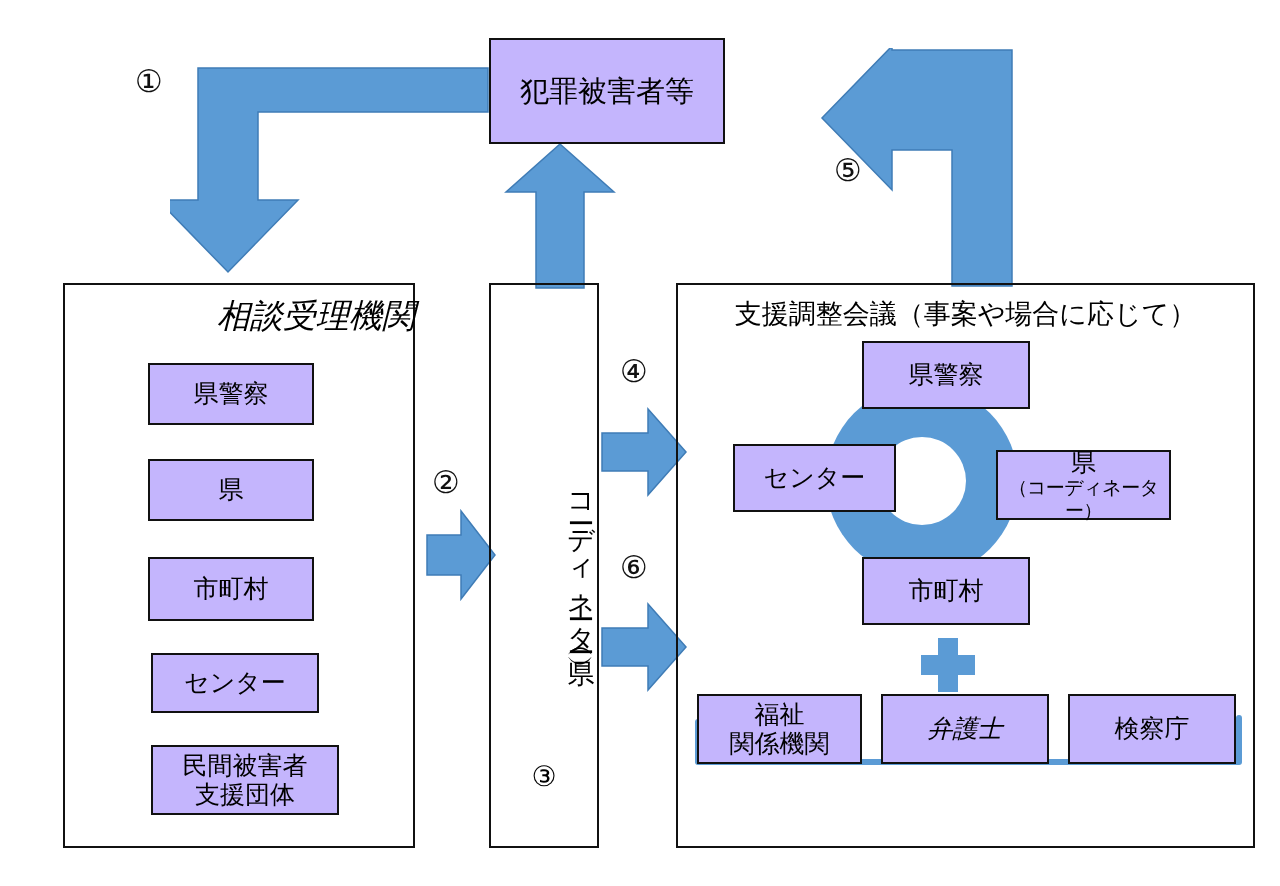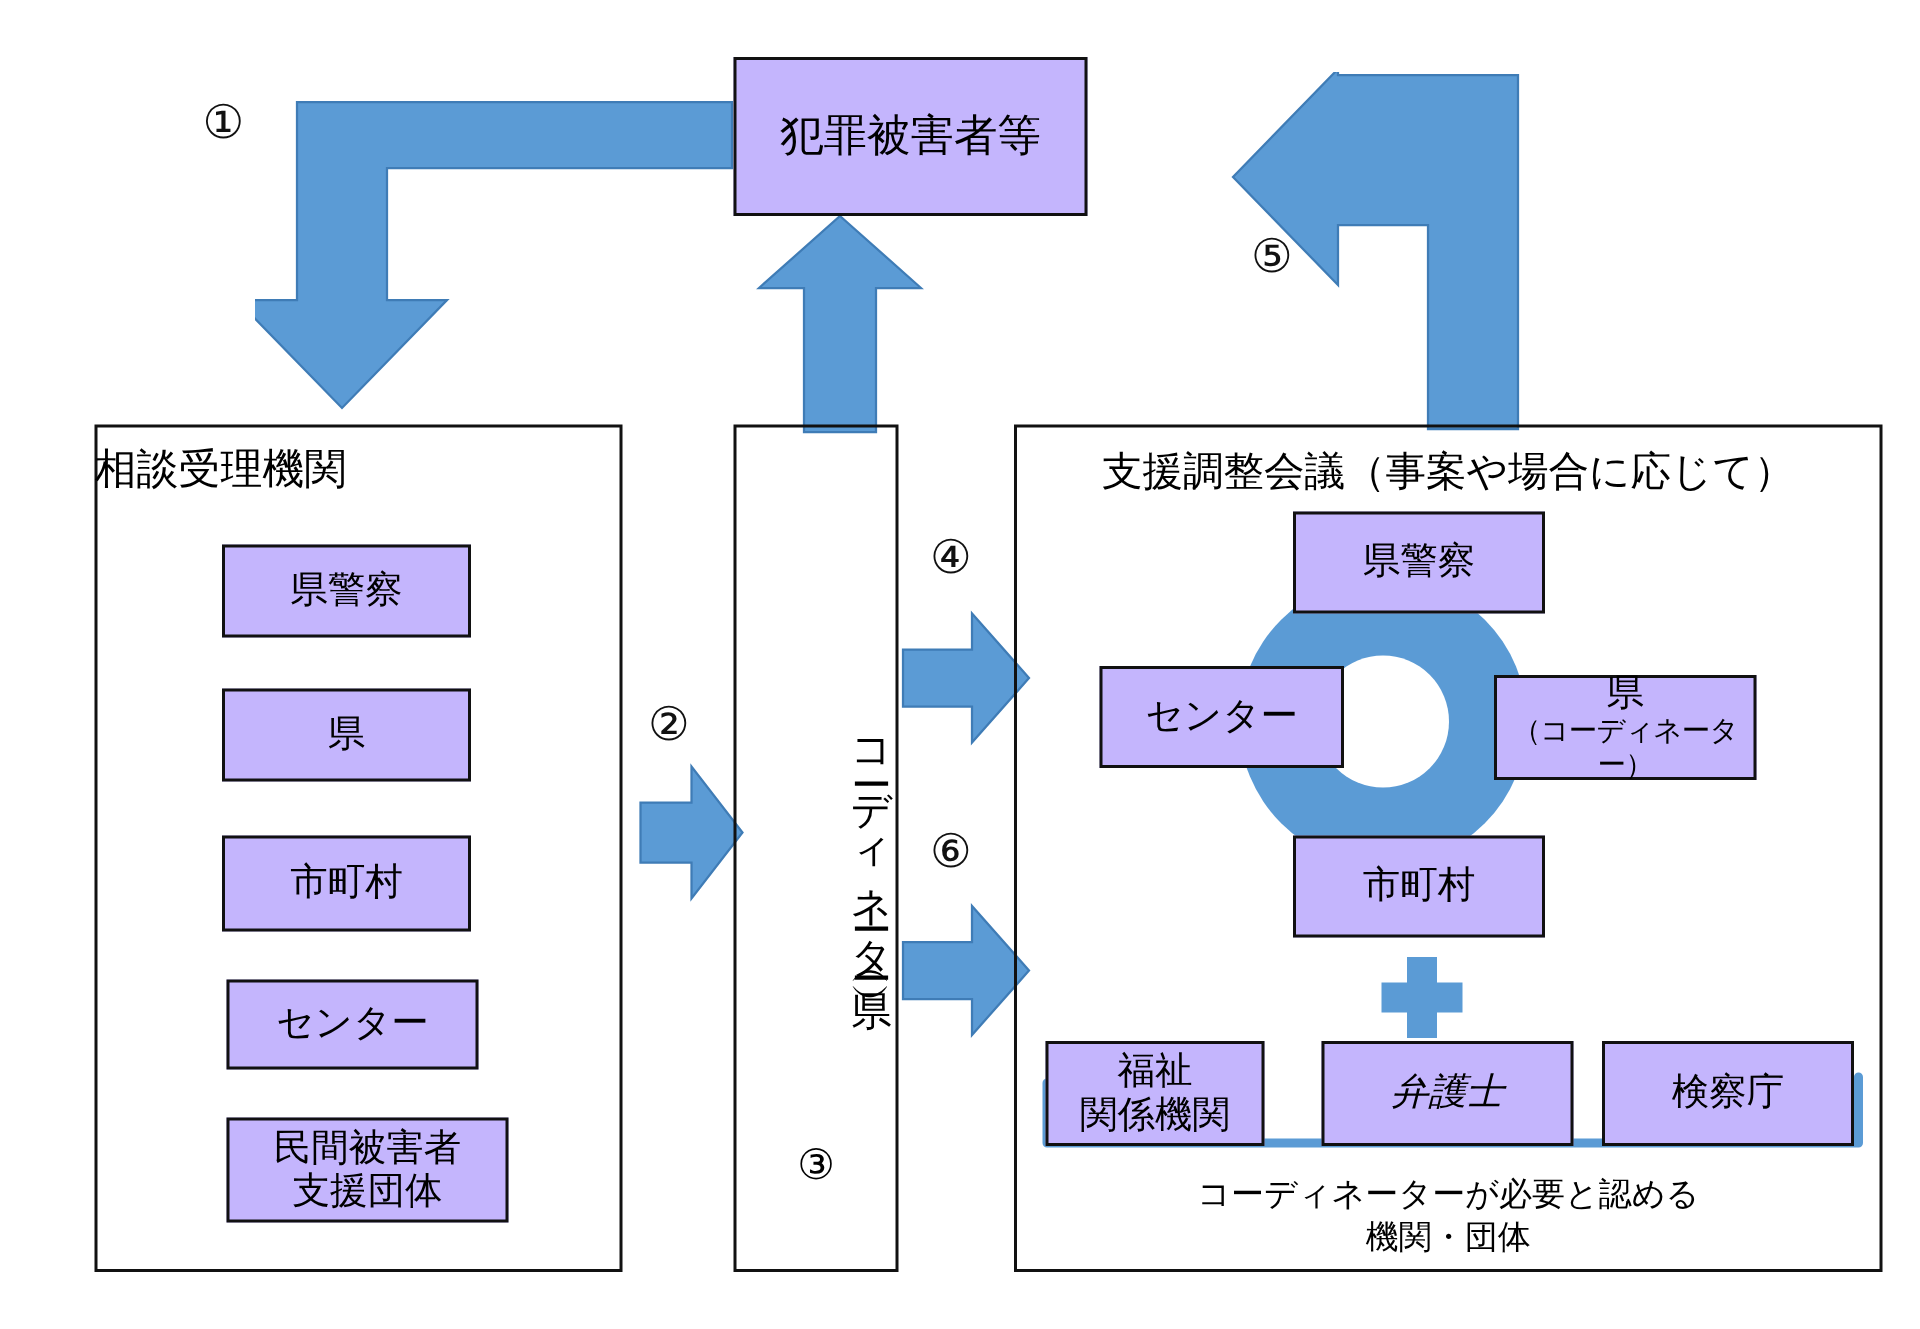--- a/index.html
+++ b/index.html
@@ -41,21 +41,21 @@
   #victim-box {
     left: 489px; top: 38px; width: 236px; height: 106px;
     font-size: 29px;
     z-index: 6;
   }
 
   
   #left-panel { left: 63px; top: 283px; width: 352px; height: 565px; z-index: 3; }
   #left-panel-title {
     left: 63px; top: 294px; width: 352px;
-    text-align: left; font-size: 28px; z-index: 4;
+    text-align: right; font-size: 33px; z-index: 4; font-style: italic;
   }
   .left-item { font-size: 25px; }
 
   
   #coord-panel { left: 489px; top: 283px; width: 110px; height: 565px; z-index: 3; }
   #coord-text {
     left: 489px; top: 400px; width: 110px;
     font-size: 27px;
     writing-mode: vertical-rl;
     text-orientation: upright;
@@ -101,21 +101,21 @@
   #ring-pref .sub-label  { font-size: 19px; letter-spacing: -0.5px; }
   #ring-city   { left: 862px; top: 557px; width: 168px; height: 68px; }
 
   
   #plus-icon { left: 921px; top: 638px; width: 54px; height: 54px; z-index: 5; }
   #plus-icon .bar-h { position:absolute; left:0; top:17px; width:54px; height:20px; background:#5B9BD5; }
   #plus-icon .bar-v { position:absolute; left:17px; top:0; width:20px; height:54px; background:#5B9BD5; }
 
   
   .bottom-box { z-index: 5; font-size: 25px; }
-  #bottom-welfare { left: 697px; top: 694px; width: 146px; height: 70px; }
+  #bottom-welfare { left: 697px; top: 694px; width: 165px; height: 70px; }
   #bottom-lawyer  { left: 881px; top: 694px; width: 168px; height: 70px; font-style: italic; }
   #bottom-pros    { left: 1068px; top: 694px; width: 168px; height: 70px; }
 
   
   #bracket-svg { left: 676px; top: 700px; width: 579px; height: 90px; z-index: 4; }
 
   #bottom-caption {
     left: 676px; top: 782px; width: 579px;
     text-align: center; font-size: 22px; line-height: 1.3; z-index: 5;
   }
@@ -223,24 +223,20 @@
   </div>
 
   <div class="abs box bottom-box" id="bottom-lawyer">弁護士</div>
 
   <div class="abs box bottom-box" id="bottom-pros">検察庁</div>
 
   <svg class="abs" id="bracket-svg" viewBox="0 0 579 90">
     <path d="M 22,22 L 22,62 L 563,62 L 563,18" fill="none" stroke="#5B9BD5" stroke-width="6" stroke-linecap="round" stroke-linejoin="round"></path>
   </svg>
 
-  <div class="abs" id="bottom-caption">
-    <div>コーディネーターが必要と認める</div>
-    <div>機関・団体</div>
-  </div>
 
   <div class="abs circled" id="num1">①</div>
   <div class="abs circled" id="num5">⑤</div>
   <div class="abs circled" id="num2">②</div>
   <div class="abs circled" id="num4">④</div>
   <div class="abs circled" id="num6">⑥</div>
 
 </div>
 
 </body></html>

